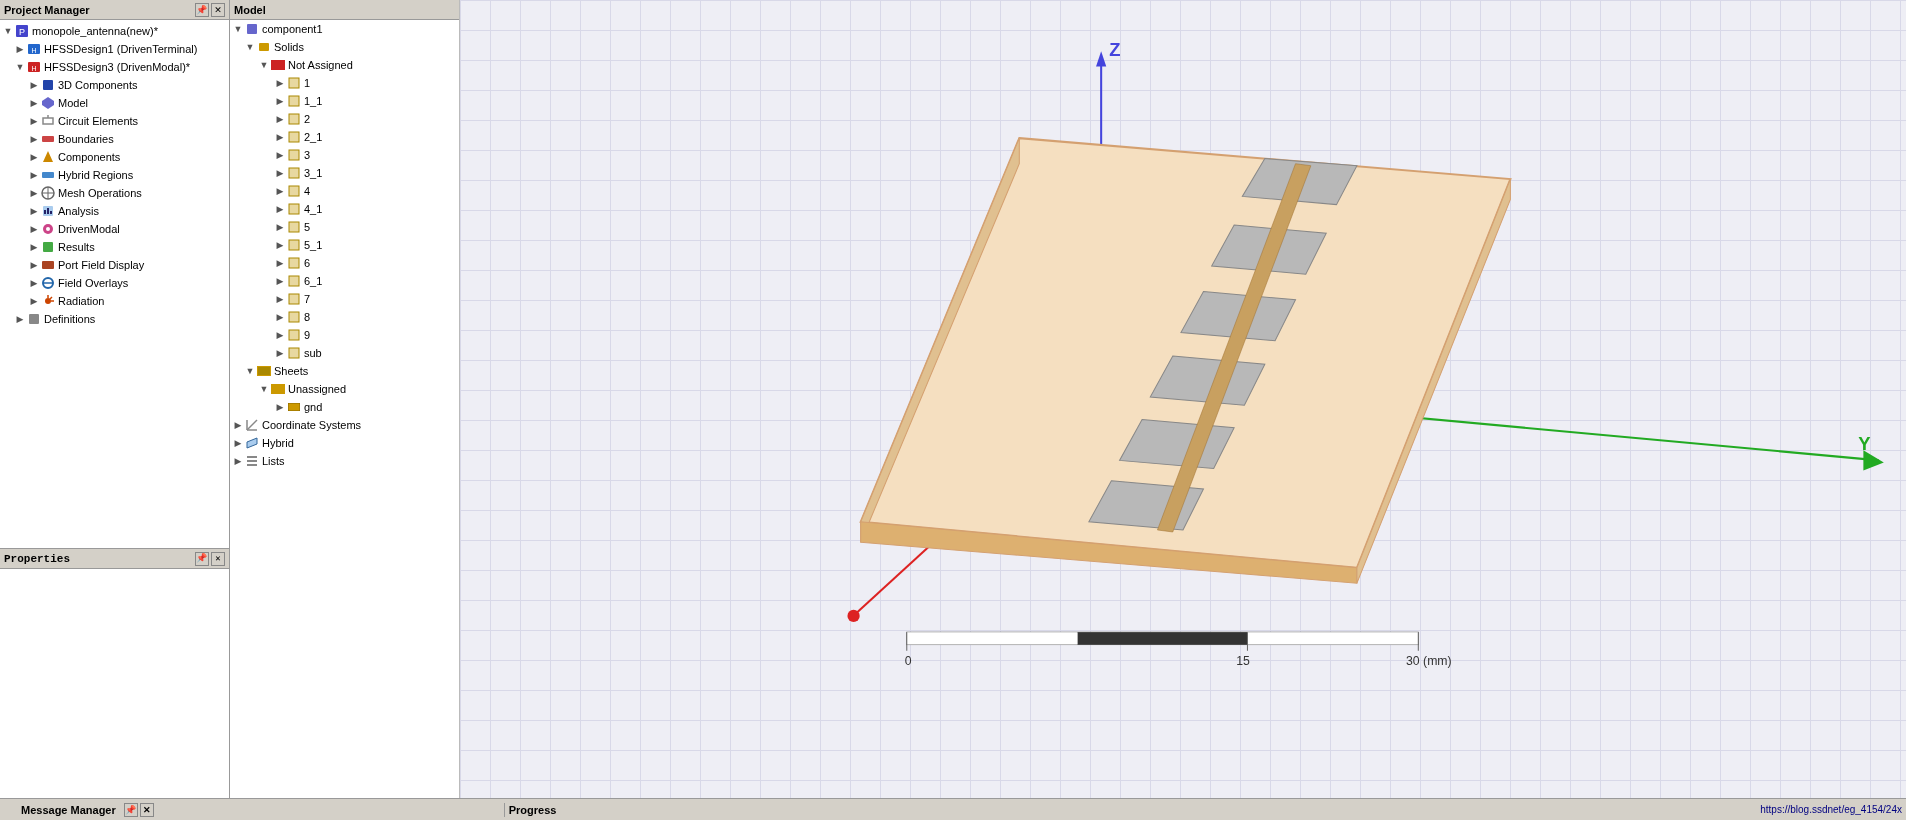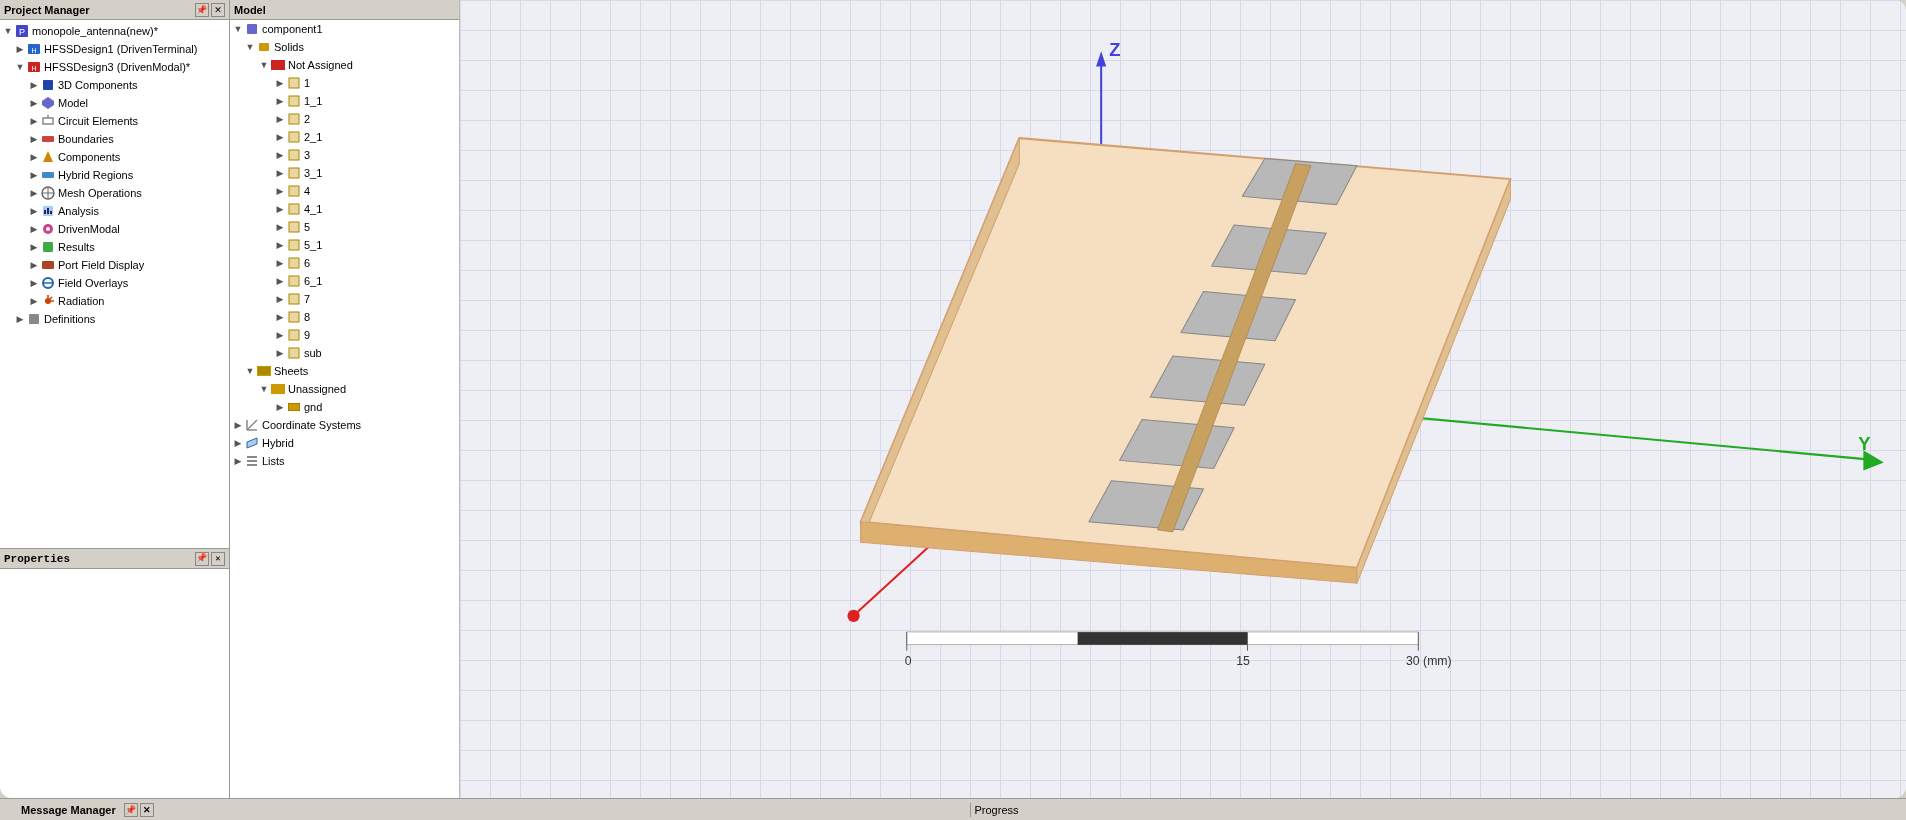--- a/index.html
+++ b/index.html
@@ -1,19 +1,19 @@
 <!DOCTYPE html>
 <html><head>
   <meta charset="utf-8">
   <style>
     * { margin: 0; padding: 0; box-sizing: border-box; }
     body { width: 1906px; height: 820px; overflow: hidden; font-family: 'Segoe UI', Arial, sans-serif; font-size: 12px; background: #d4d0c8; display: flex; flex-direction: column; }
 
     
-    .main-area { display: flex; flex: 1; overflow: hidden; border-radius: 12px; }
+    .main-area { display: flex; flex: 1; overflow: hidden; }
 
     
     .left-panel { width: 230px; display: flex; flex-direction: column; background: #f0ece4; border-right: 1px solid #999; }
 
     .panel-header { background: #d4d0c8; border-bottom: 1px solid #999; padding: 2px 4px; display: flex; align-items: center; justify-content: space-between; height: 20px; }
     .panel-header-title { font-size: 11px; font-weight: bold; }
     .panel-header-btns { display: flex; gap: 2px; }
     .panel-btn { width: 14px; height: 14px; background: #d4d0c8; border: 1px solid #888; font-size: 9px; cursor: pointer; display: flex; align-items: center; justify-content: center; }
 
     .project-tree { flex: 1; overflow-y: auto; overflow-x: hidden; padding: 2px 0; background: white; }
@@ -37,21 +37,21 @@
       background-size: 30px 30px;
       background-color: #eeeef5;
     }
 
     
     .model-svg { position: absolute; top: 0; left: 0; width: 100%; height: 100%; }
 
     
     .bottom-bar { height: 22px; background: #d4d0c8; border-top: 1px solid #999; display: flex; align-items: center; }
     .bottom-panel { flex: 1; display: flex; align-items: center; border-right: 1px solid #999; padding: 0 21px; font-size: 11px; font-weight: bold; }
-    .progress-panel { flex: 1; display: flex; align-items: center; padding: 0 4px; font-size: 11px; font-weight: normal; }
+    .progress-panel { flex: 1; display: flex; align-items: center; padding: 0 4px; font-size: 11px; font-weight: bold; }
     .status-bar { flex: 2; display: flex; align-items: center; justify-content: flex-end; padding: 0 4px; font-size: 10px; color: #000080; }
 
     
     .left-model-tree { width: 230px; background: white; border-right: 1px solid #bbb; overflow-y: auto; overflow-x: hidden; }
 
     
     ::-webkit-scrollbar { width: 8px; height: 8px; }
     ::-webkit-scrollbar-track { background: #f0ece4; }
     ::-webkit-scrollbar-thumb { background: #aaa; border: 1px solid #888; }
   </style>
@@ -575,13 +575,16 @@
   <div class="bottom-panel">
     <span>Message Manager</span>
     <div class="panel-header-btns" style="margin-left:8px;">
       <div class="panel-btn">📌</div>
       <div class="panel-btn">✕</div>
     </div>
   </div>
   <div class="progress-panel">
     <span>Progress</span>
   </div>
+  <div class="status-bar">
+    <span>https://blog.ssdnet/eg_4154/24x</span>
+  </div>
 </div>
 
 </body></html>

